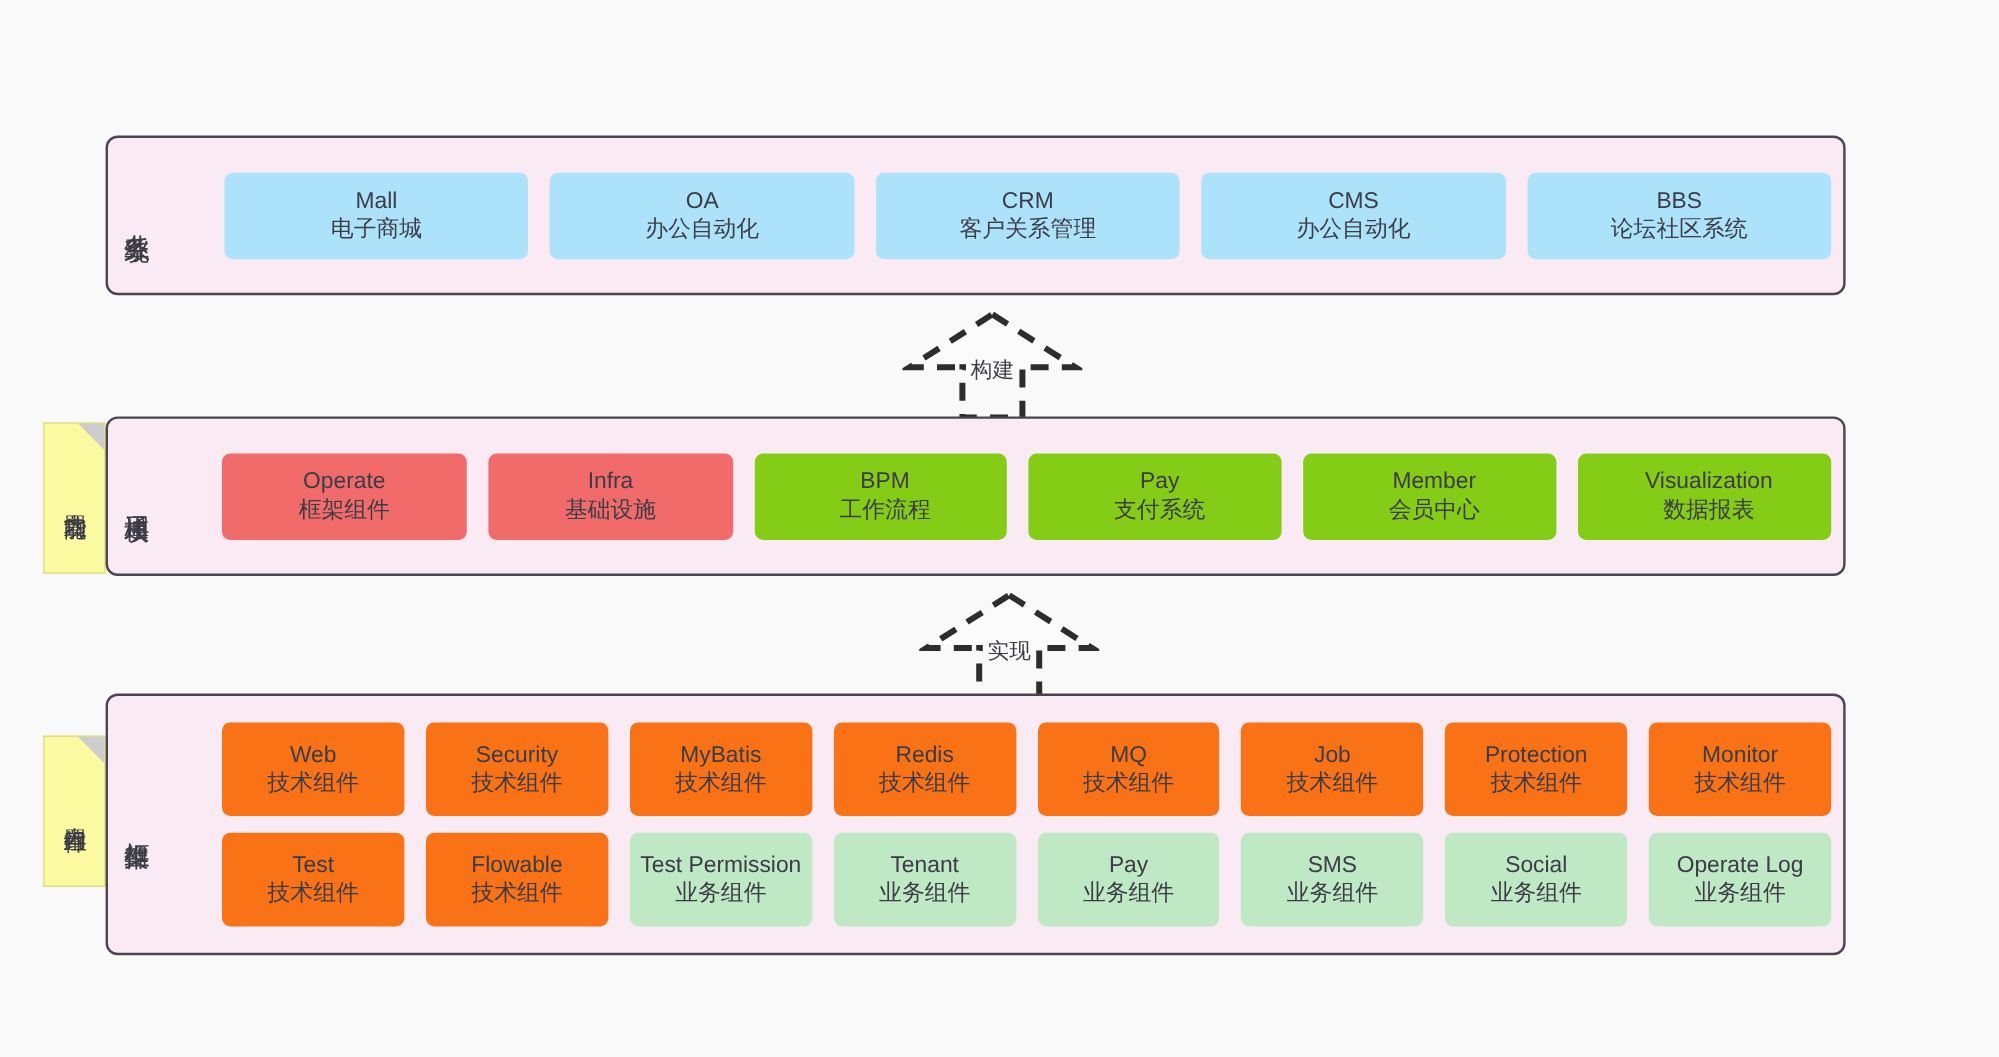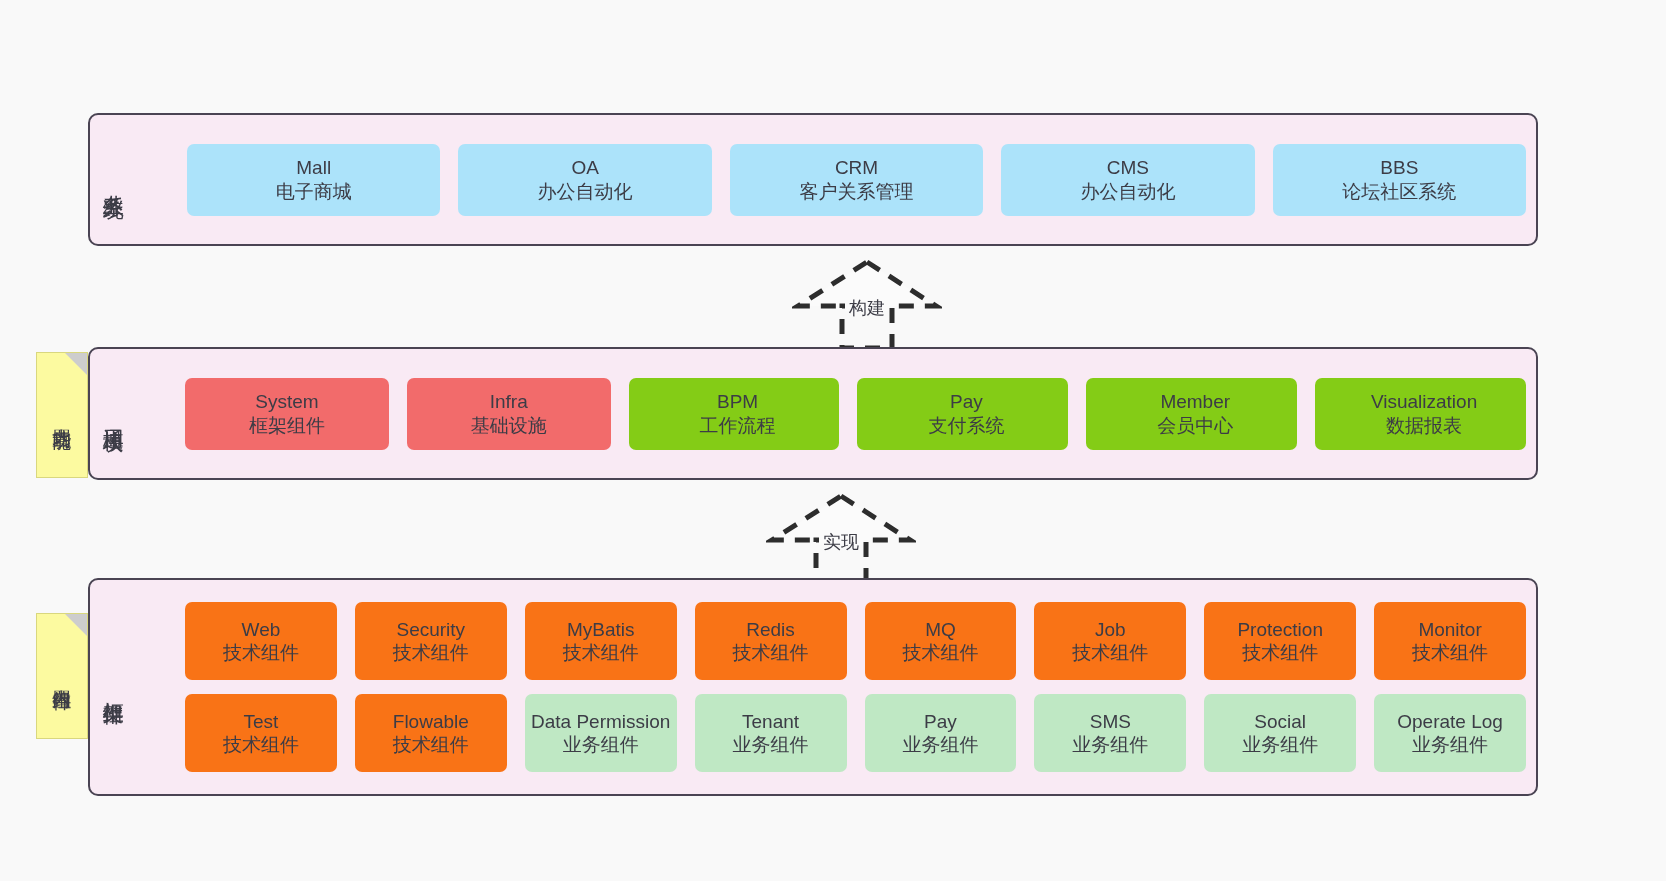--- a/index.html
+++ b/index.html
@@ -132,21 +132,21 @@
     left: 50%;
     transform: translateX(-50%);
     top: 38px;
     font-size: 18px;
     color: #3c3c46;
     background: transparent;
     white-space: nowrap;
     padding: 0 2px;
     user-select: none;
   }
-  #arrow-build   { left: 792px; top: 258px; }
+  #arrow-build   { left: 752px; top: 258px; }
   #arrow-realize { left: 766px; top: 492px; }
 </style>
 </head>
 <body>
 
 <div class="layer" id="business-layer">
   <div class="layer-title">业务系统</div>
   <div class="cards">
     <div class="card-row">
       <div class="card c-blue">
@@ -184,21 +184,21 @@
 
 <div class="note" id="note-common">
   <span>内置功能</span>
 </div>
 
 <div class="layer" id="common-layer">
   <div class="layer-title">通用模块</div>
   <div class="cards">
     <div class="card-row">
       <div class="card c-red">
-        <span class="en">System</span>
+        <span class="en">Operate</span>
         <span class="cn">框架组件</span>
       </div>
       <div class="card c-red">
         <span class="en">Infra</span>
         <span class="cn">基础设施</span>
       </div>
       <div class="card c-pink">
         <span class="en">BPM</span>
         <span class="cn">工作流程</span>
       </div>
@@ -273,21 +273,21 @@
     <div class="card-row">
       <div class="card c-green">
         <span class="en">Test</span>
         <span class="cn">技术组件</span>
       </div>
       <div class="card c-green">
         <span class="en">Flowable</span>
         <span class="cn">技术组件</span>
       </div>
       <div class="card c-lightgreen">
-        <span class="en">Data Permission</span>
+        <span class="en">Test Permission</span>
         <span class="cn">业务组件</span>
       </div>
       <div class="card c-lightgreen">
         <span class="en">Tenant</span>
         <span class="cn">业务组件</span>
       </div>
       <div class="card c-lightgreen">
         <span class="en">Pay</span>
         <span class="cn">业务组件</span>
       </div>

